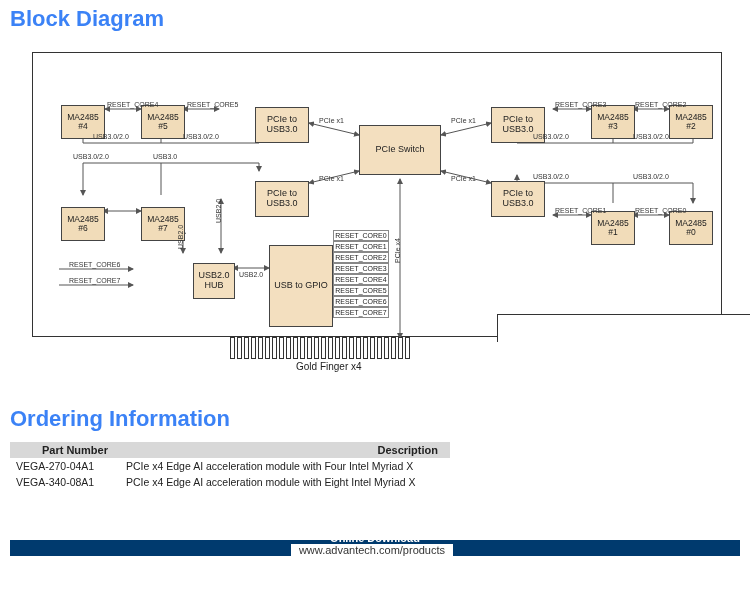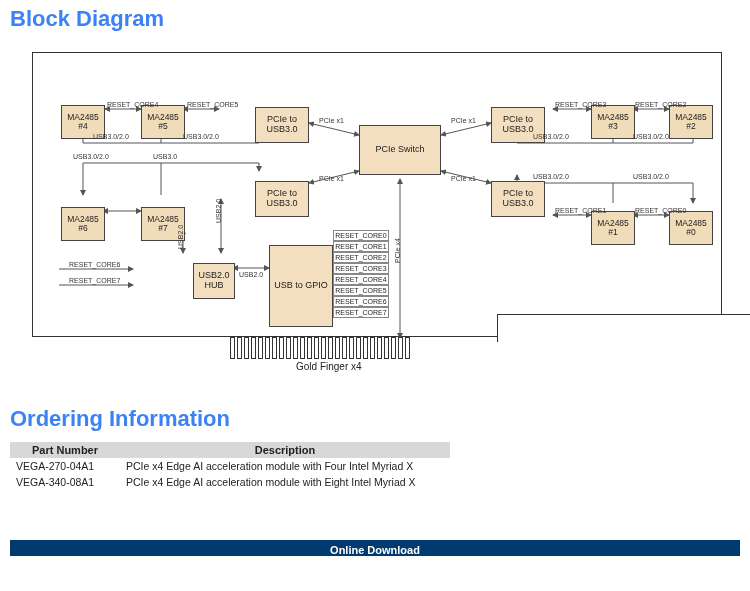--- a/index.html
+++ b/index.html
@@ -105,22 +105,22 @@
     width: 730px;
   }
   table.order {
     border-collapse: collapse;
     font-size: 11px;
     width: 440px;
     margin-top: 4px;
   }
   table.order th {
     background: #d8d8d8;
-    text-align: center;
-    padding: 2px 18px;
+    text-align: right;
+    padding: 2px 12px;
     font-weight: bold;
     font-size: 11px;
   }
   table.order td {
     padding: 2px 6px;
     font-size: 10.5px;
   }
   
   .footer {
     position: absolute;
@@ -331,13 +331,14 @@
     <tr>
       <td>VEGA-340-08A1</td>
       <td>PCIe x4 Edge AI acceleration module with Eight Intel Myriad X</td>
     </tr>
   </tbody>
     </table>
 </div>
 
 <div class="footer">
   <span class="dl">Online Download</span>
+  <span class="url">www.advantech.com/products</span>
 </div>
 
 </body></html>

